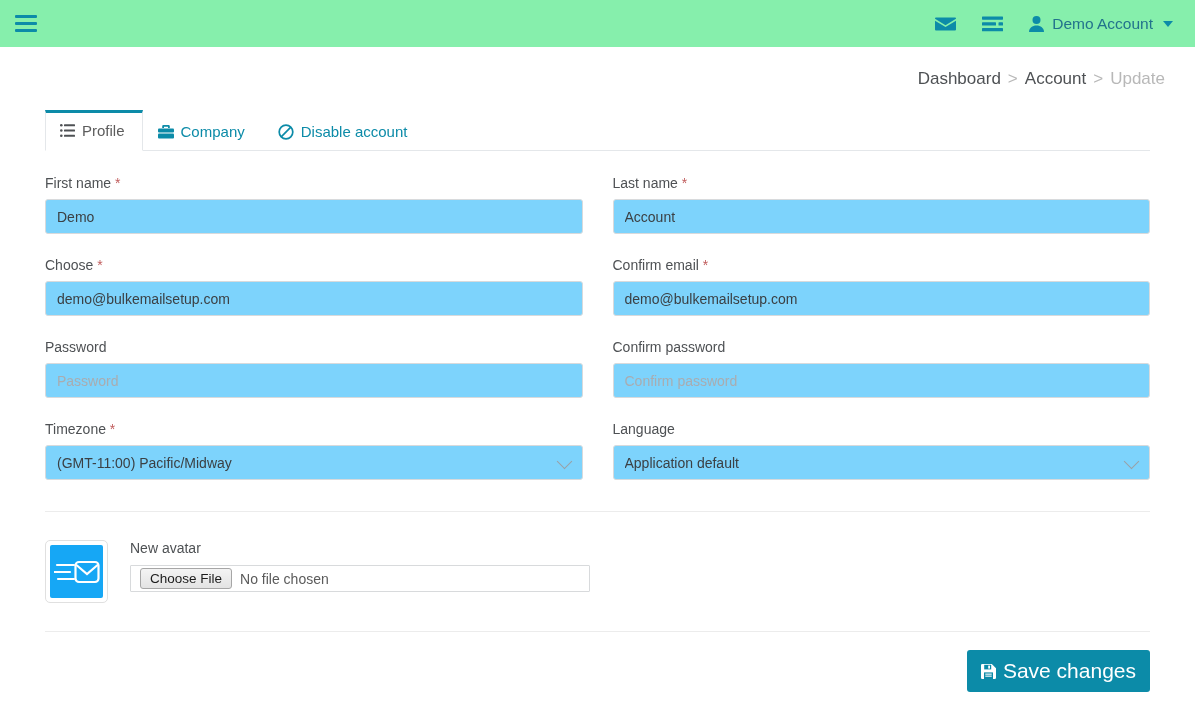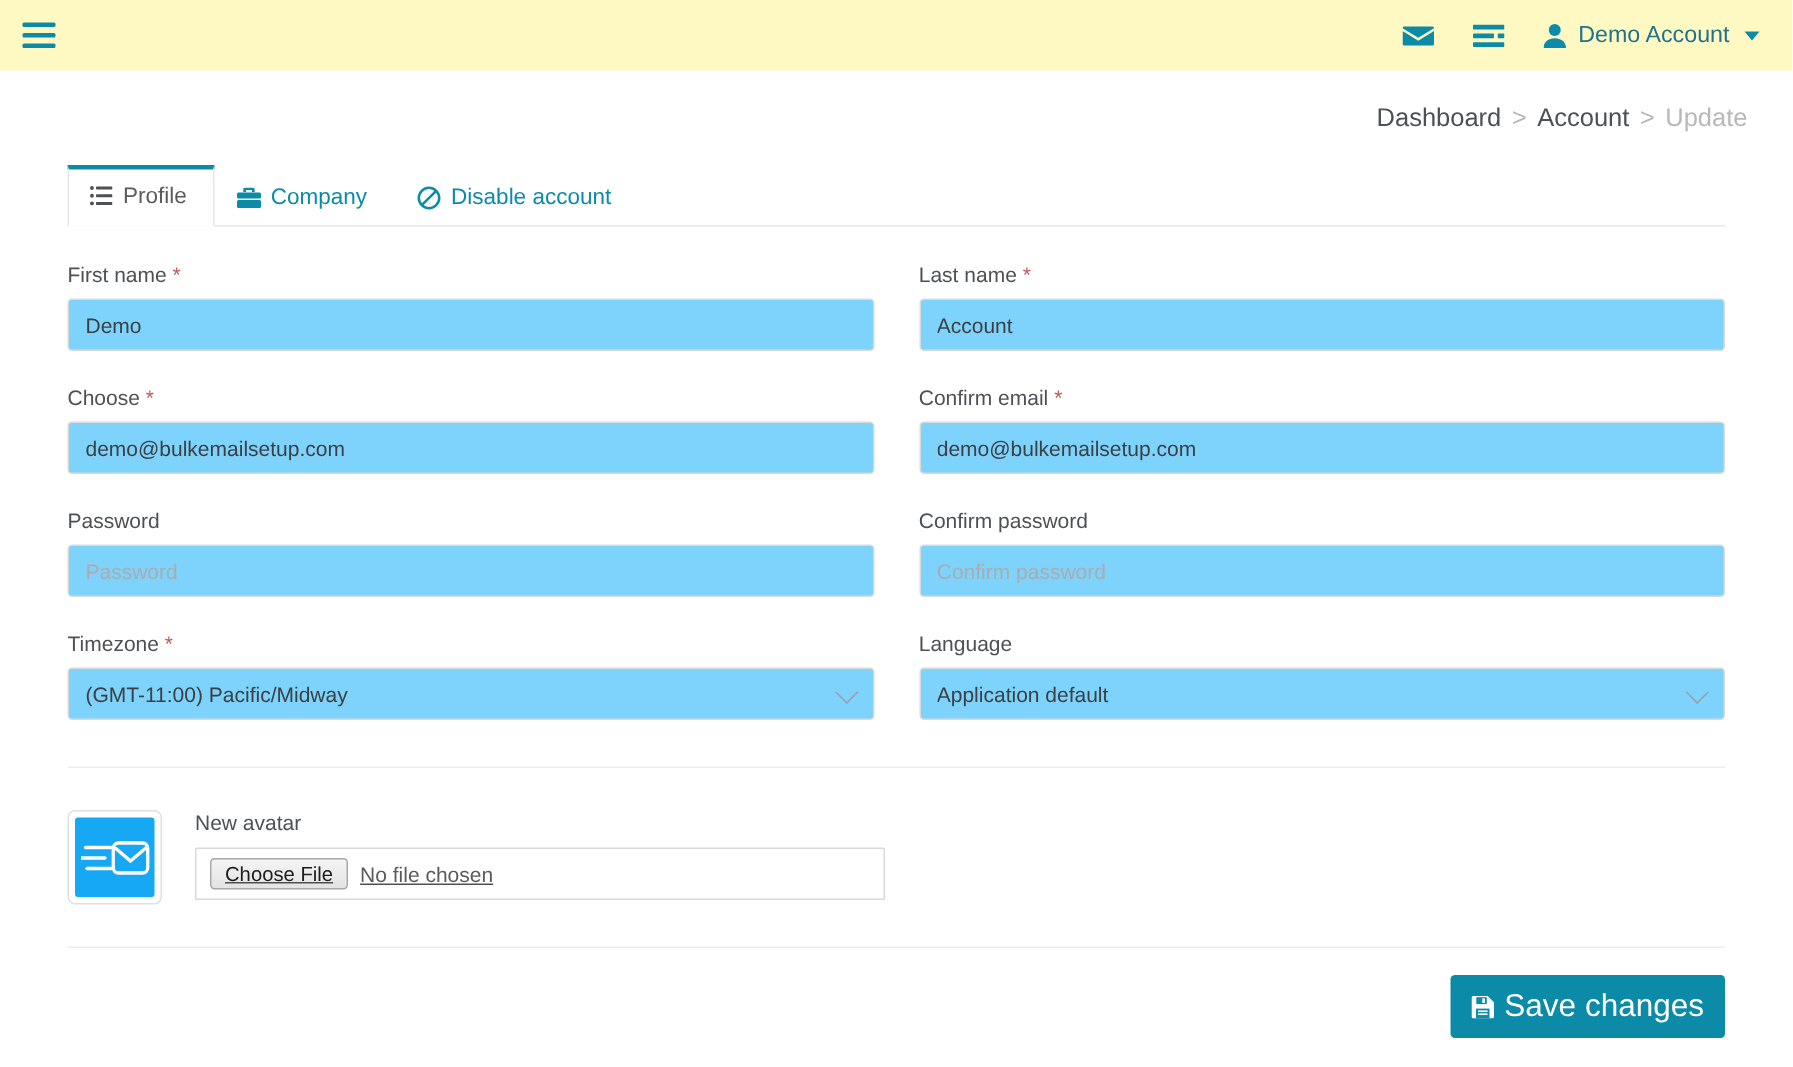--- a/index.html
+++ b/index.html
@@ -10,21 +10,21 @@
     background: #ffffff;
     font-family: "Liberation Sans", sans-serif;
     font-size: 14px;
     color: #4e5154;
     overflow: hidden;
   }
 
   
   .topbar {
     height: 47px;
-    background: #fef9c3;
+    background: #86efac;
     display: flex;
     align-items: center;
     padding: 0 14px 0 10px;
   }
   .hamburger {
     width: 22px; height: 17px;
     display: flex; flex-direction: column; justify-content: space-between;
     cursor: pointer;
     margin-left: 5px;
   }
@@ -149,28 +149,27 @@
     width: 100%; height: 100%;
     background: #16a7f5;
     border-radius: 2px;
     display: flex; align-items: center; justify-content: center;
   }
   .avatar-field { width: 460px; }
   .avatar-field label {
     display: block; font-size: 14px; color: #4e5154; margin-bottom: 9px;
   }
   .file-input {
-    width: 100%; height: 35px;
+    width: 100%; height: 27px;
     border: 1px solid #d8dadc;
     border-radius: 1px;
     background: #fff;
     display: flex; align-items: center;
     padding: 0 9px;
     gap: 8px;
-    text-decoration: underline;
   }
   .choose-file {
     background: linear-gradient(#f4f4f4, #e3e3e3);
     border: 1px solid #a6a6a6;
     border-radius: 3px;
     padding: 2px 9px;
     font-size: 13.5px;
     color: #1c1c1c;
     cursor: pointer;
     font-family: "Liberation Sans", sans-serif;

